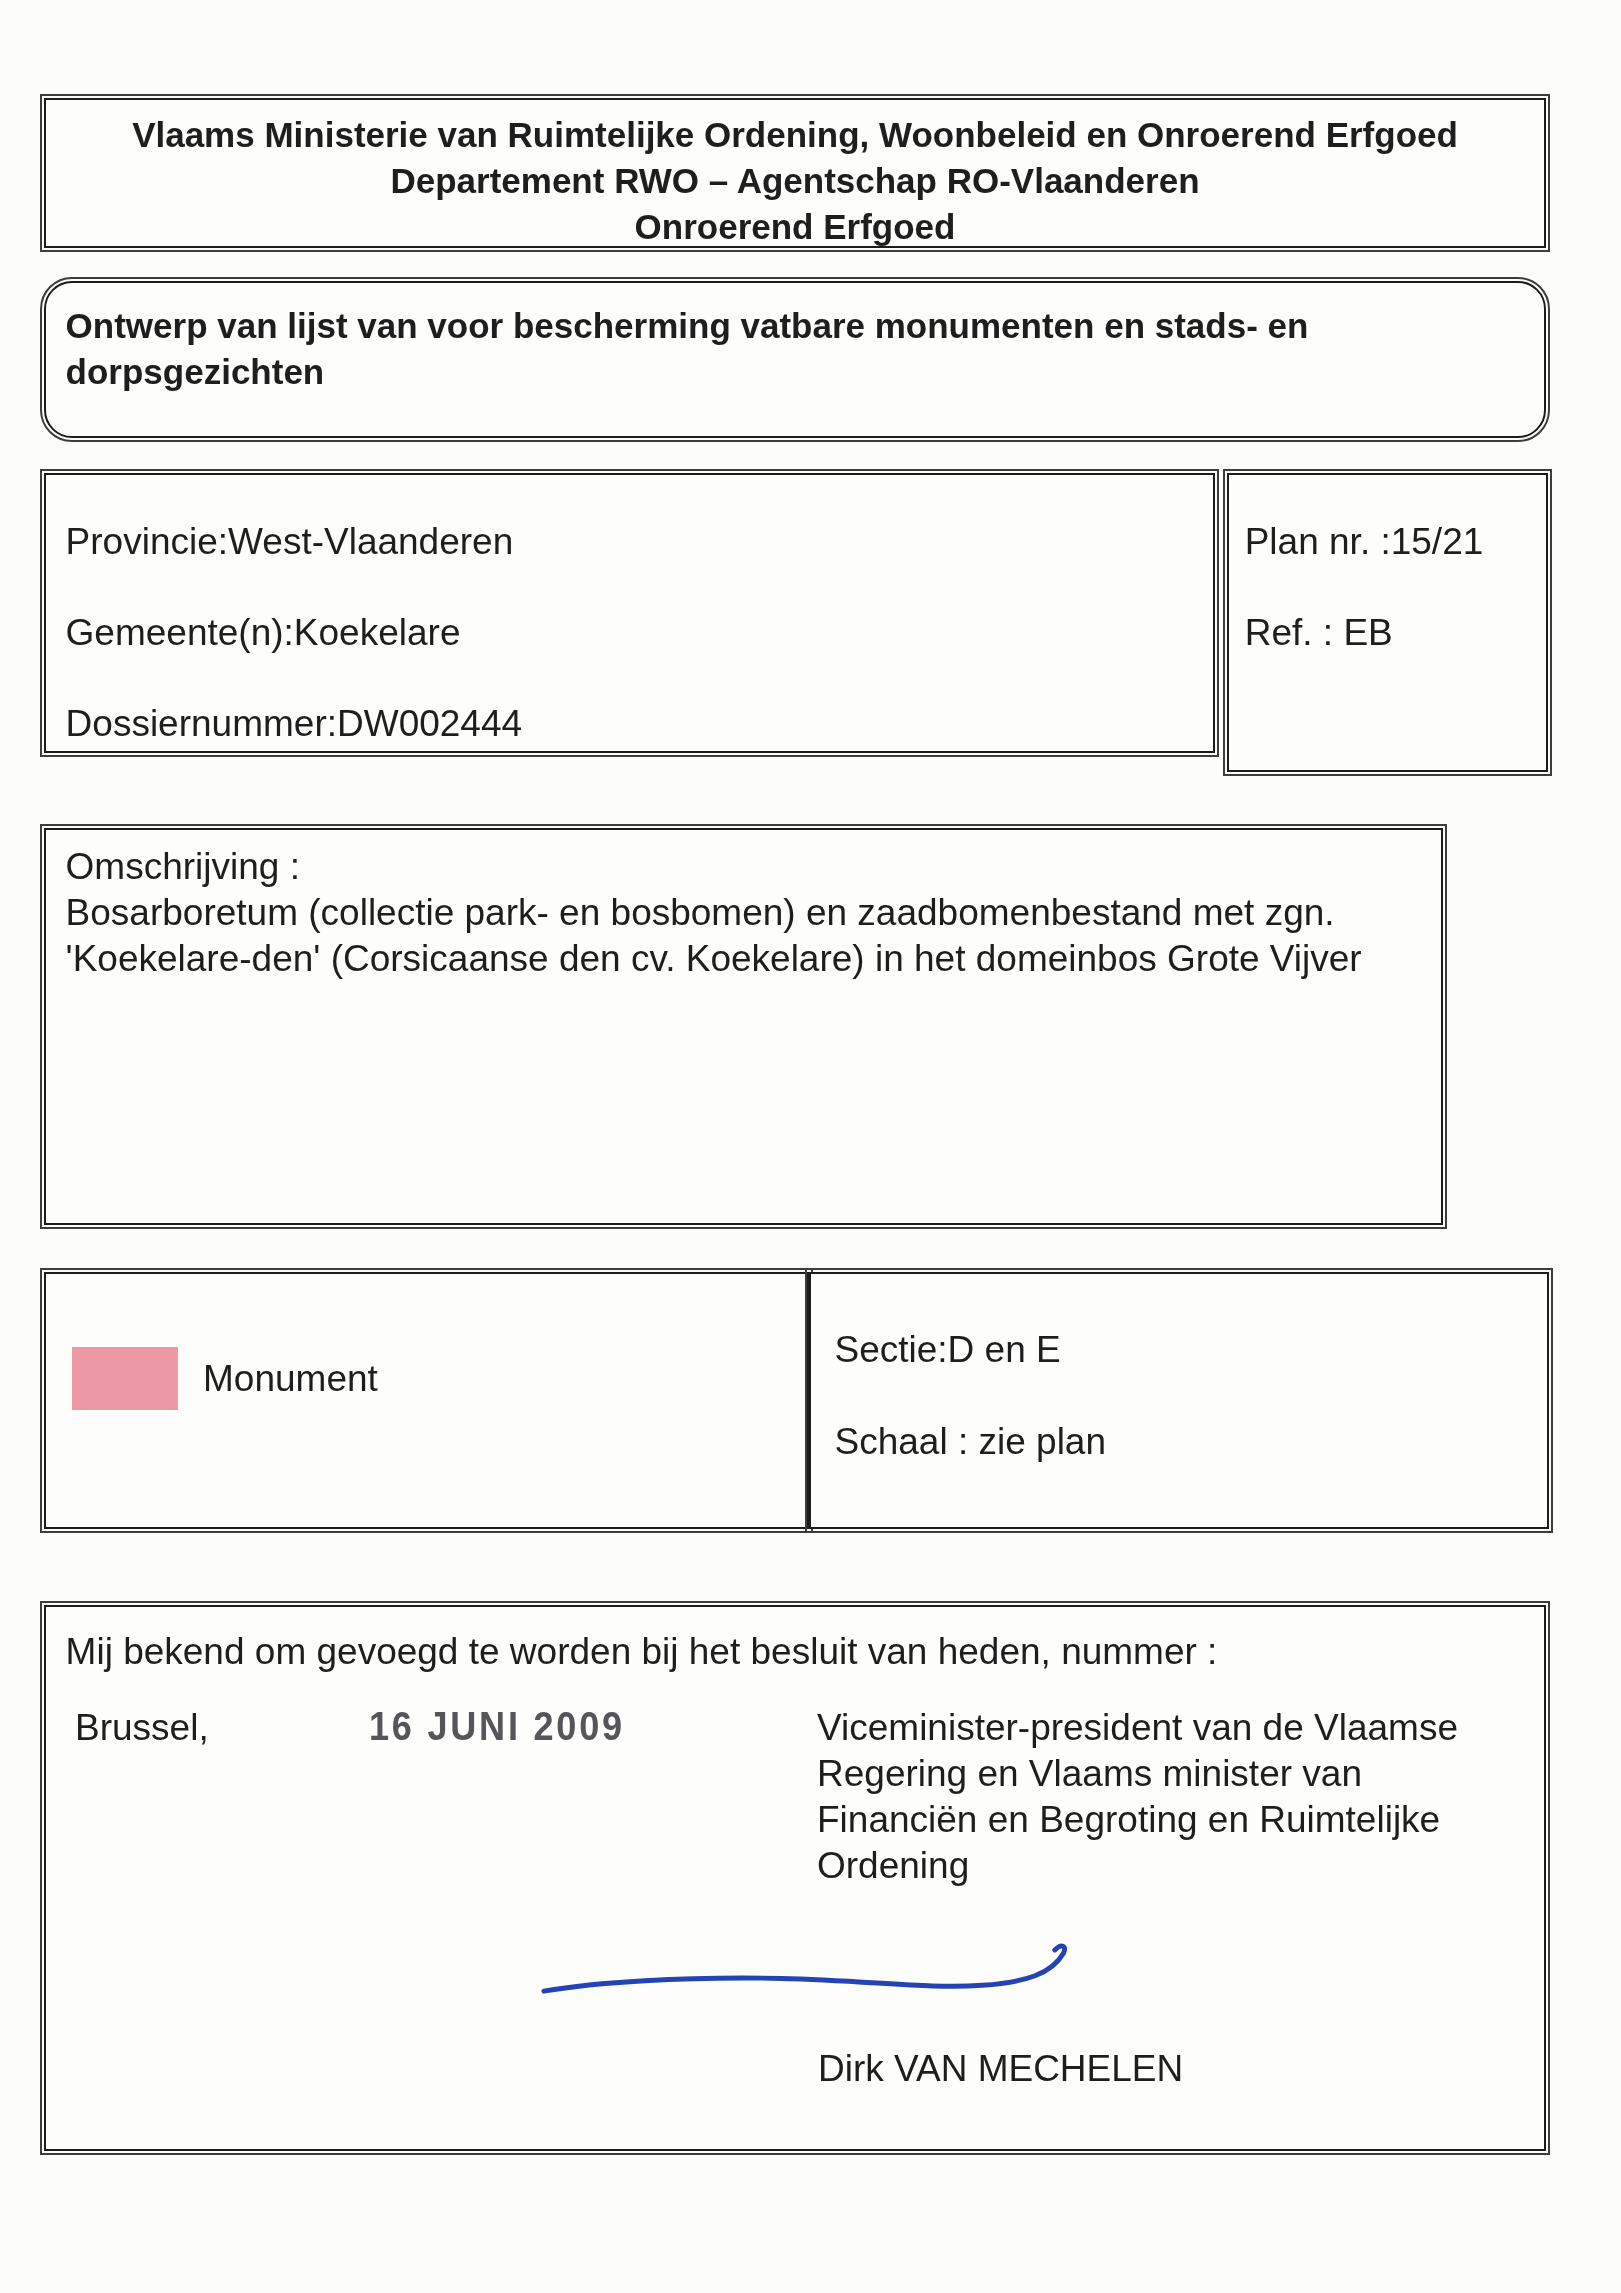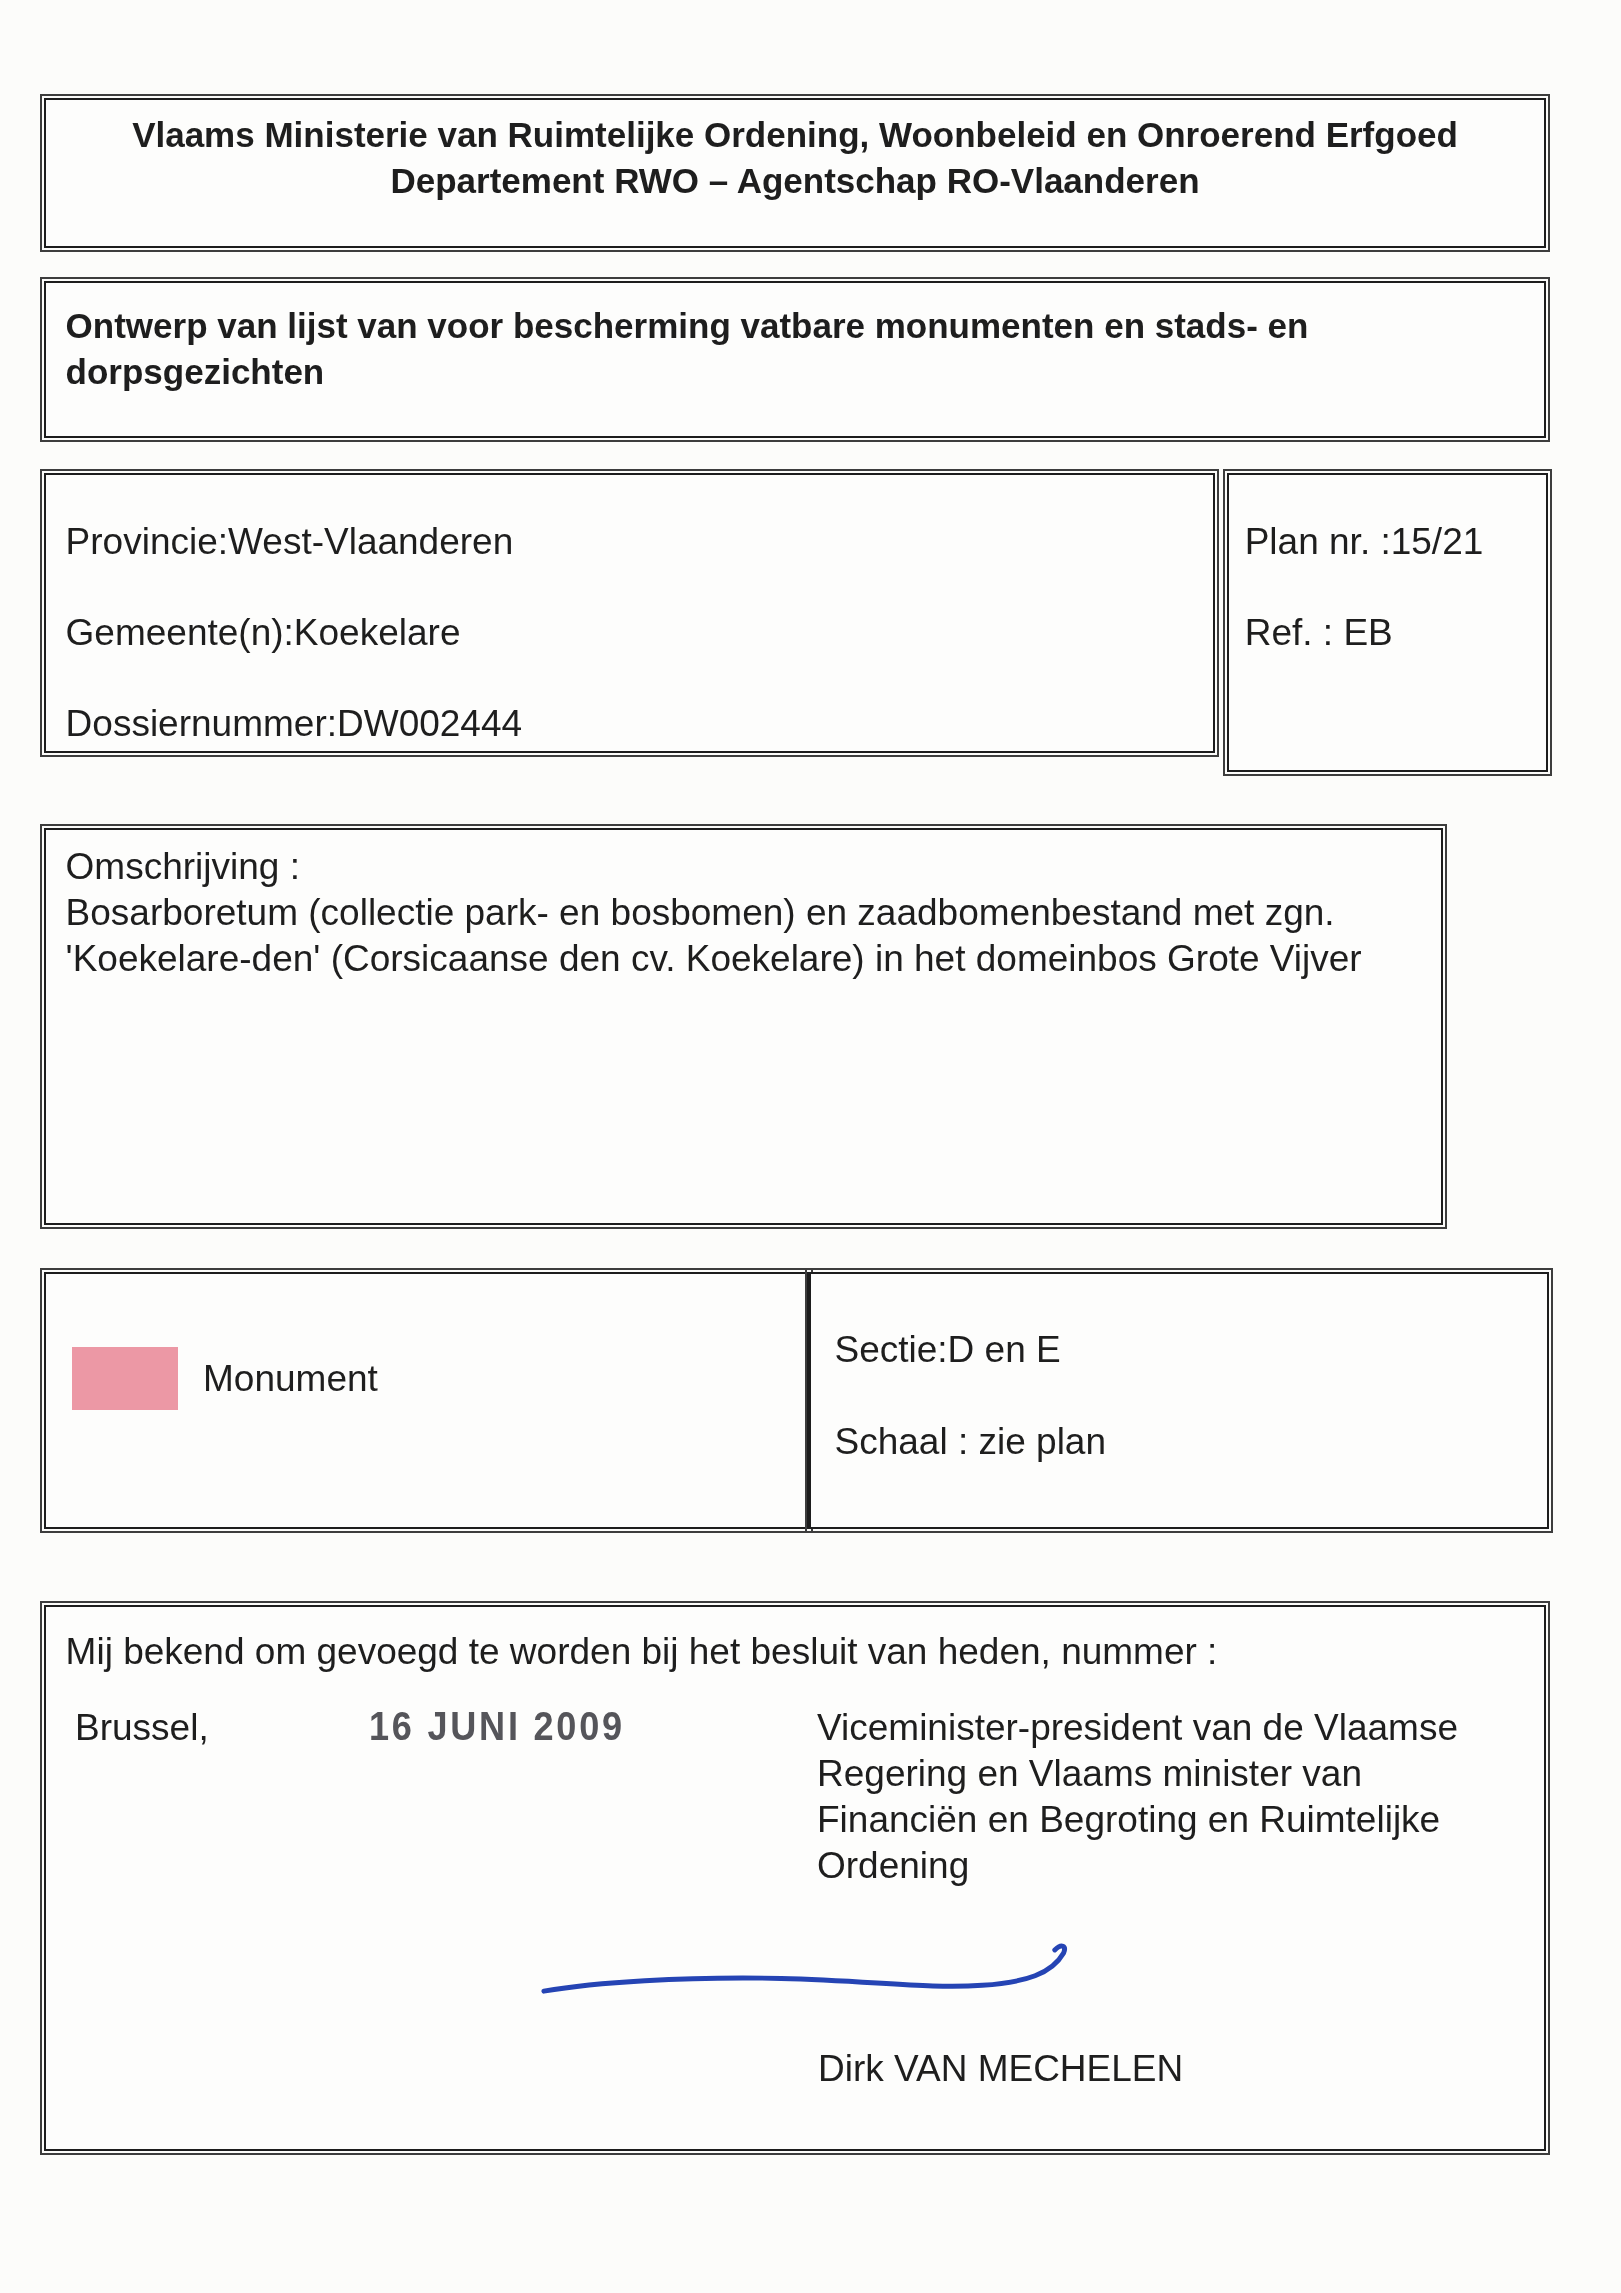--- a/index.html
+++ b/index.html
@@ -29,20 +29,21 @@
     font-weight:bold;
     font-size:35px;
     line-height:46px;
     padding-top:11.8px;
   }
   .titlebox{
     font-weight:bold;
     font-size:35px;
     line-height:46px;
     padding:19.6px 59px 0 19.6px;
+    border-radius:28px;
   }
   .bodytext{font-size:37px;line-height:46px;}
   .fieldcol{display:flex;flex-direction:column;padding:47px 0 0 19.6px;}
   .fieldcol .fline{font-size:37px;line-height:39px;margin-bottom:52px;white-space:nowrap;}
   .om{padding:13.7px 29px 0 19.6px;}
   .swatch{
     position:absolute;left:25.5px;top:73px;
     width:106px;height:63px;
     background:#ec98a5;
   }
@@ -65,20 +66,21 @@
   .signatory{position:absolute;left:772px;top:441px;font-size:37px;white-space:nowrap;}
 </style>
 </head>
 <body>
 
 <div class="sheet">
 
   <div class="dbox hdr" style="left:44px;top:98px;width:1502px;height:150px;text-align:center;">
     <div>Vlaams Ministerie van Ruimtelijke Ordening, Woonbeleid en Onroerend Erfgoed</div>
     <div>Departement RWO – Agentschap RO-Vlaanderen</div>
+    <div>Onroerend Erfgoed</div>
   </div>
 
   <div class="dbox titlebox" style="left:44px;top:281px;width:1502px;height:157px;">
     <div>Ontwerp van lijst van voor bescherming vatbare monumenten en stads- en</div>
     <div>dorpsgezichten</div>
   </div>
 
   <div class="dbox fieldcol" style="left:44px;top:473px;width:1171px;height:280px;">
     <div class="fline">Provincie:West-Vlaanderen</div>
     <div class="fline">Gemeente(n):Koekelare</div>

